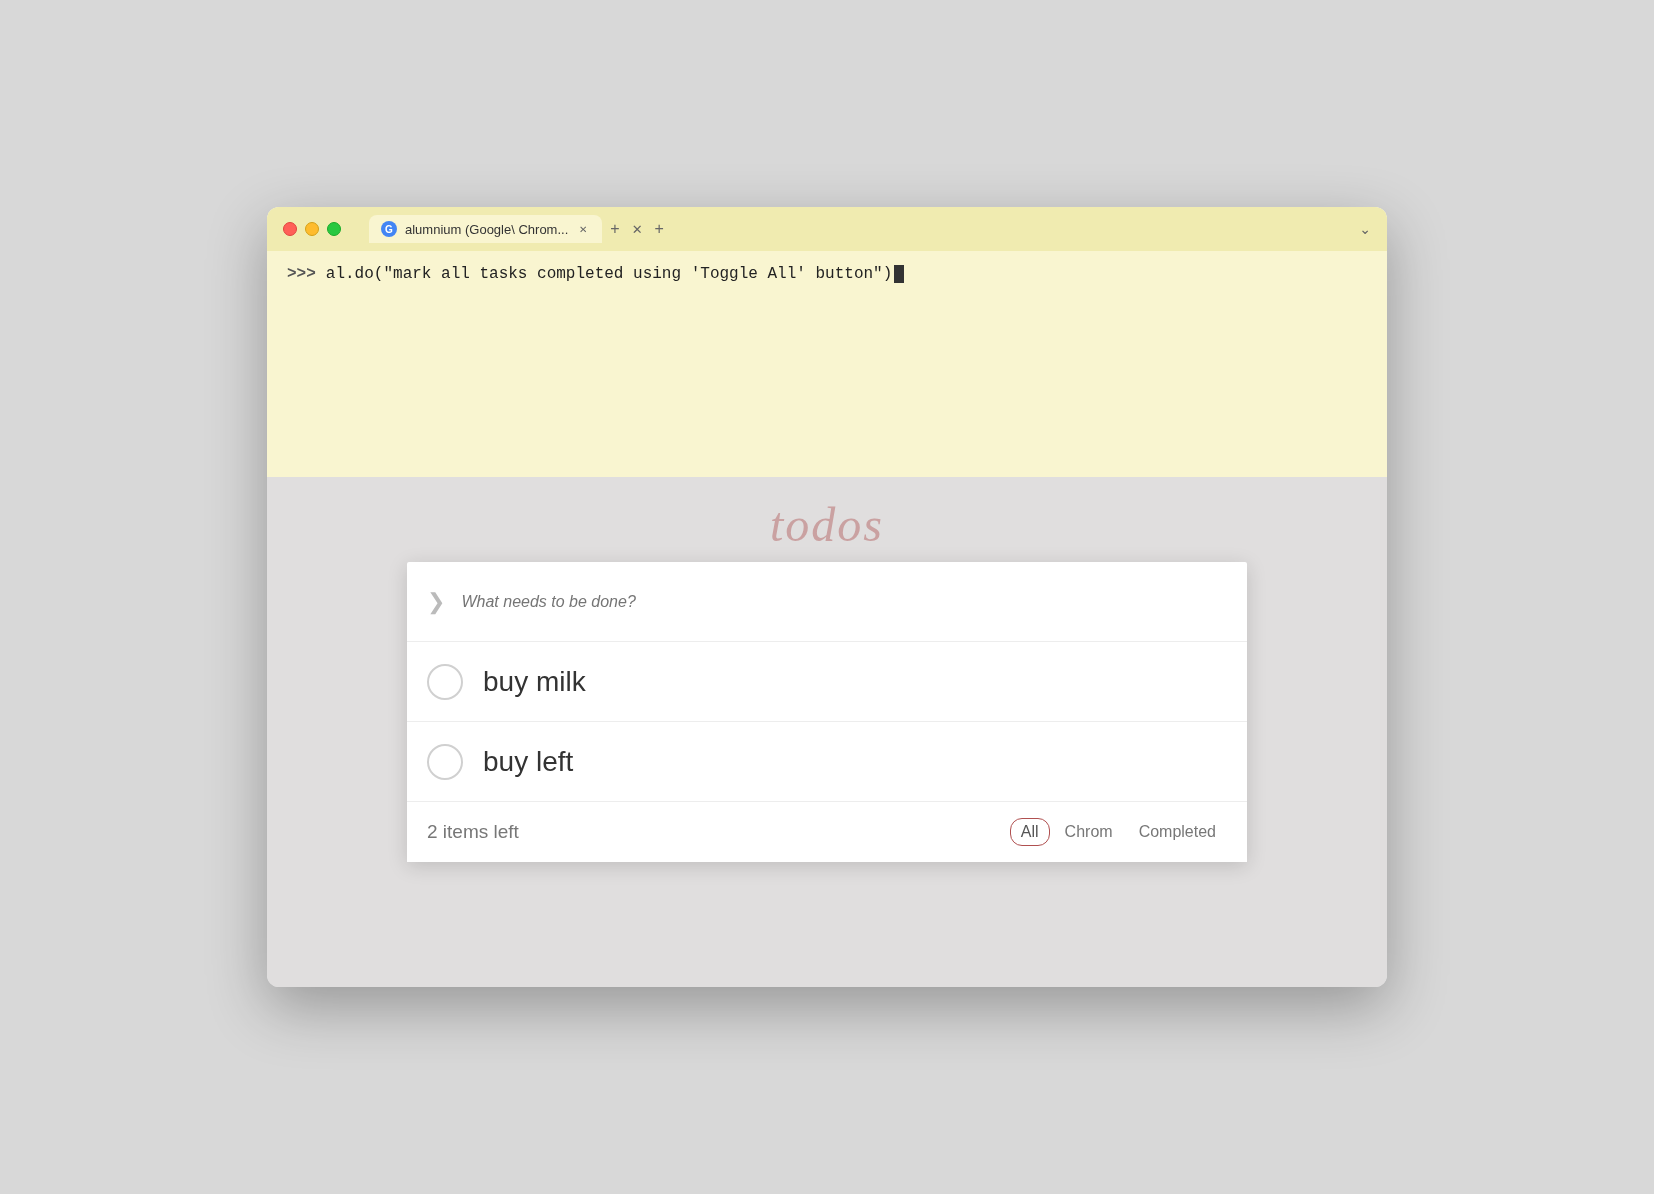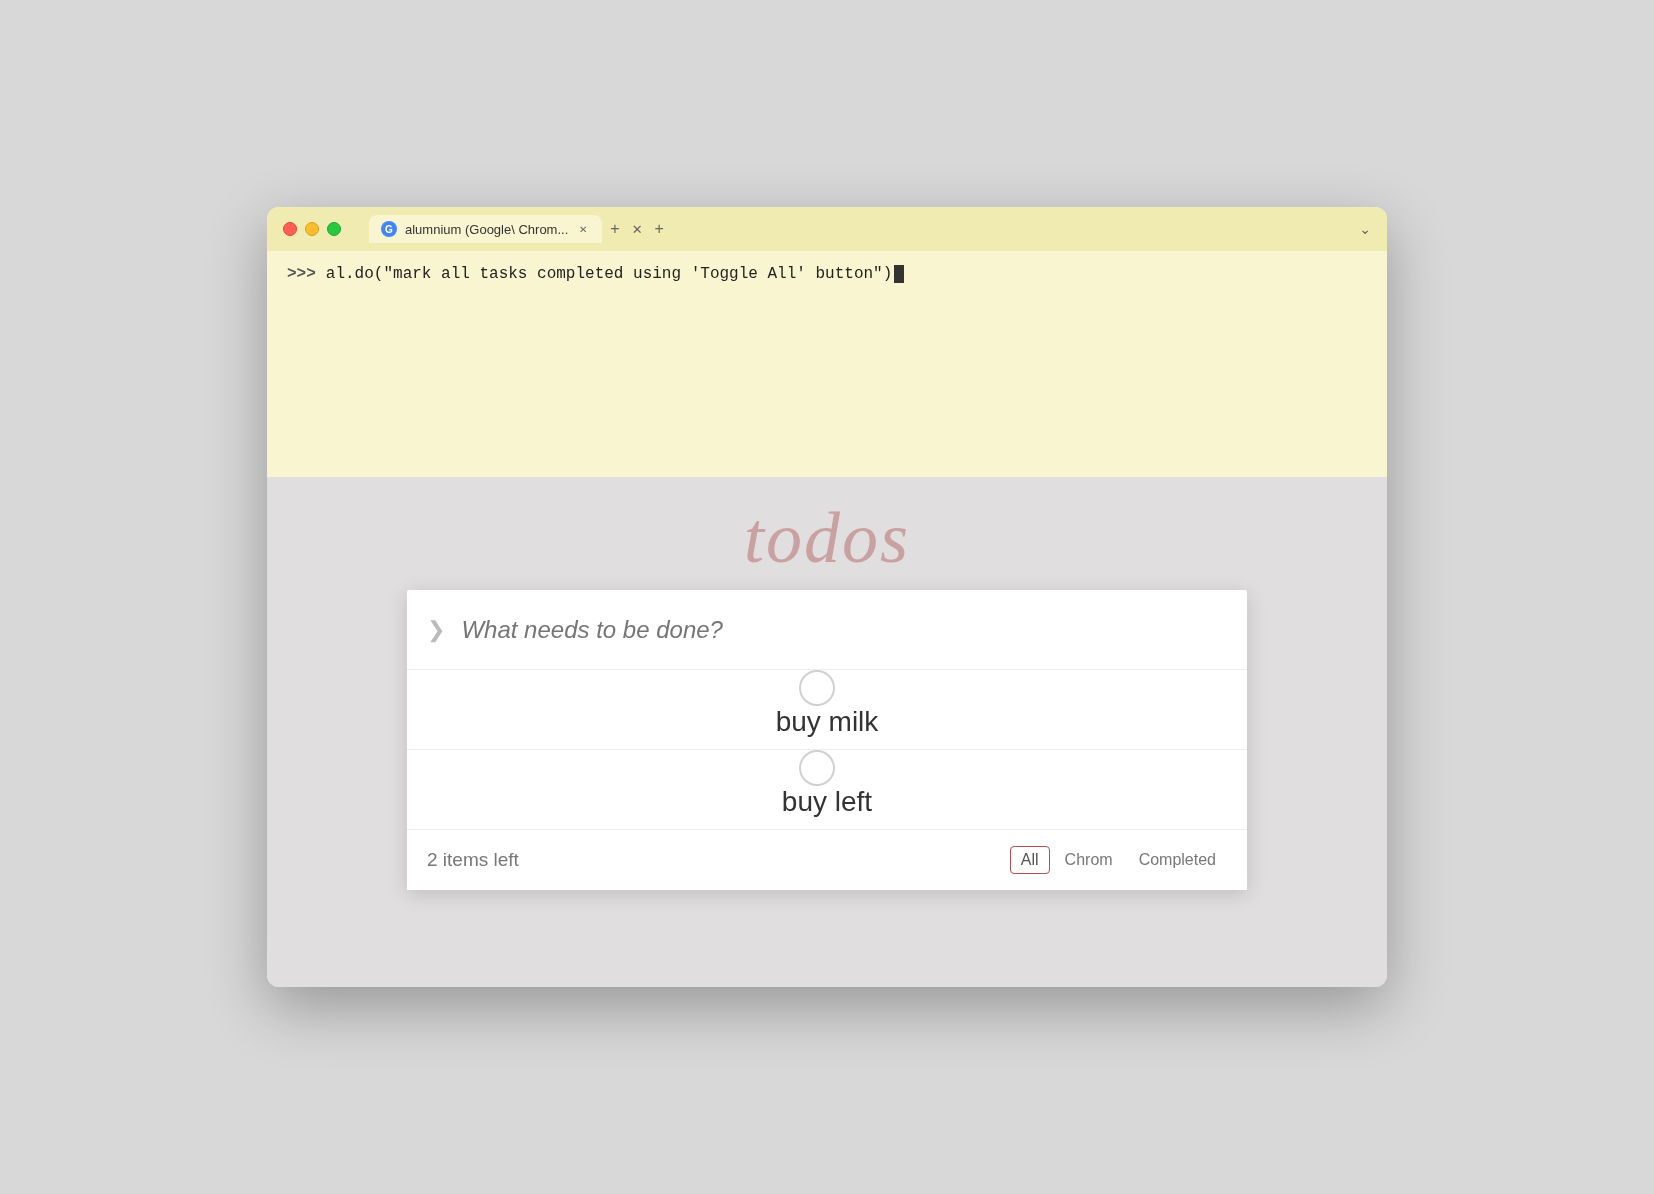--- a/index.html
+++ b/index.html
@@ -149,21 +149,21 @@
       background: #e0dede;
       display: flex;
       flex-direction: column;
       align-items: center;
       padding: 20px 0 30px;
       position: relative;
     }
 
     
     .todo-title {
-      font-size: 72px;
+      font-size: 48px;
       font-weight: 300;
       color: rgba(180, 100, 100, 0.5);
       letter-spacing: 2px;
       margin-bottom: 10px;
       font-family: 'Georgia', serif;
       font-style: italic;
     }
 
     
     .todo-app {
@@ -212,35 +212,34 @@
       color: #bbb;
       font-size: 22px;
       margin-right: 16px;
       cursor: pointer;
     }
 
     .todo-input {
       flex: 1;
       border: none;
       outline: none;
-      font-size: 24px;
+      font-size: 16px;
       color: #bfbfbf;
       font-style: italic;
       font-family: inherit;
       background: transparent;
     }
 
     
     .todo-item {
       display: flex;
       align-items: center;
       padding: 0 20px;
       height: 80px;
       border-bottom: 1px solid #ededed;
-      flex-direction: column;
     }
 
     .todo-checkbox {
       width: 36px;
       height: 36px;
       border-radius: 50%;
       border: 2px solid #d0d0d0;
       margin-right: 20px;
       cursor: pointer;
       flex-shrink: 0;
@@ -281,21 +280,21 @@
       font-size: 16px;
       color: #777;
       cursor: pointer;
       border-radius: 4px;
       border: 1px solid transparent;
       background: none;
     }
 
     .filter-btn.active {
       border: 1px solid #b05050;
-      border-radius: 4px;
+      border-radius: 12px;
       color: #555;
     }
   </style>
 </head>
 <body>
 
 <div class="browser-window">
 
   <div class="terminal-panel">
     <div class="terminal-titlebar">

